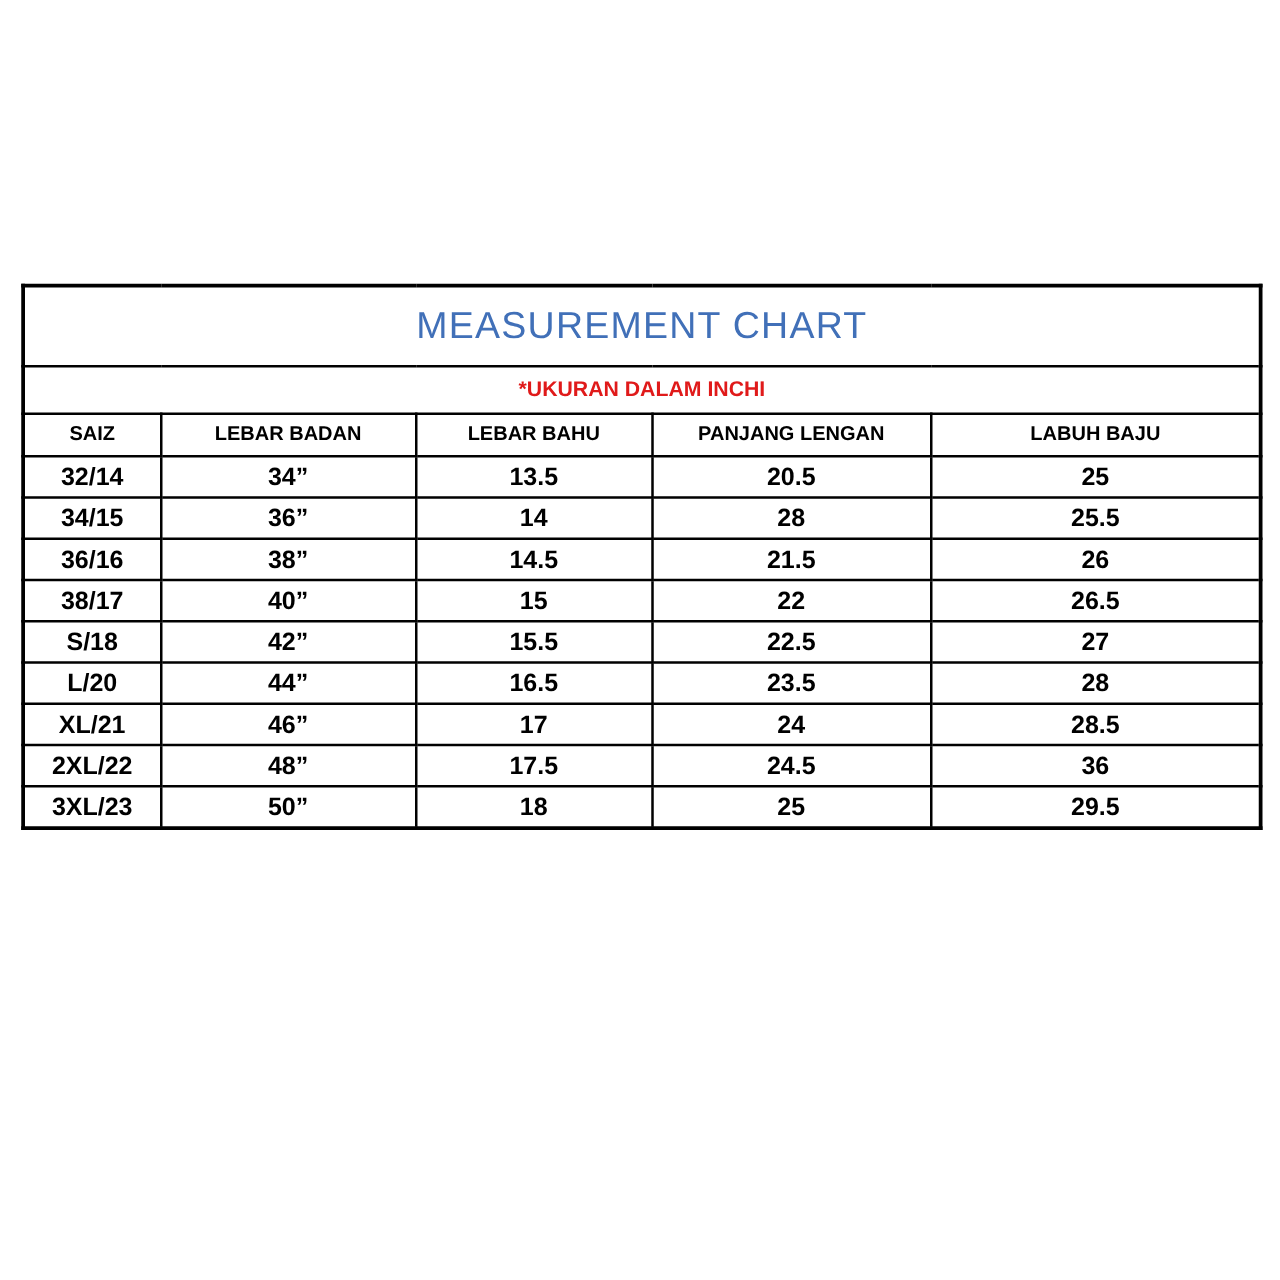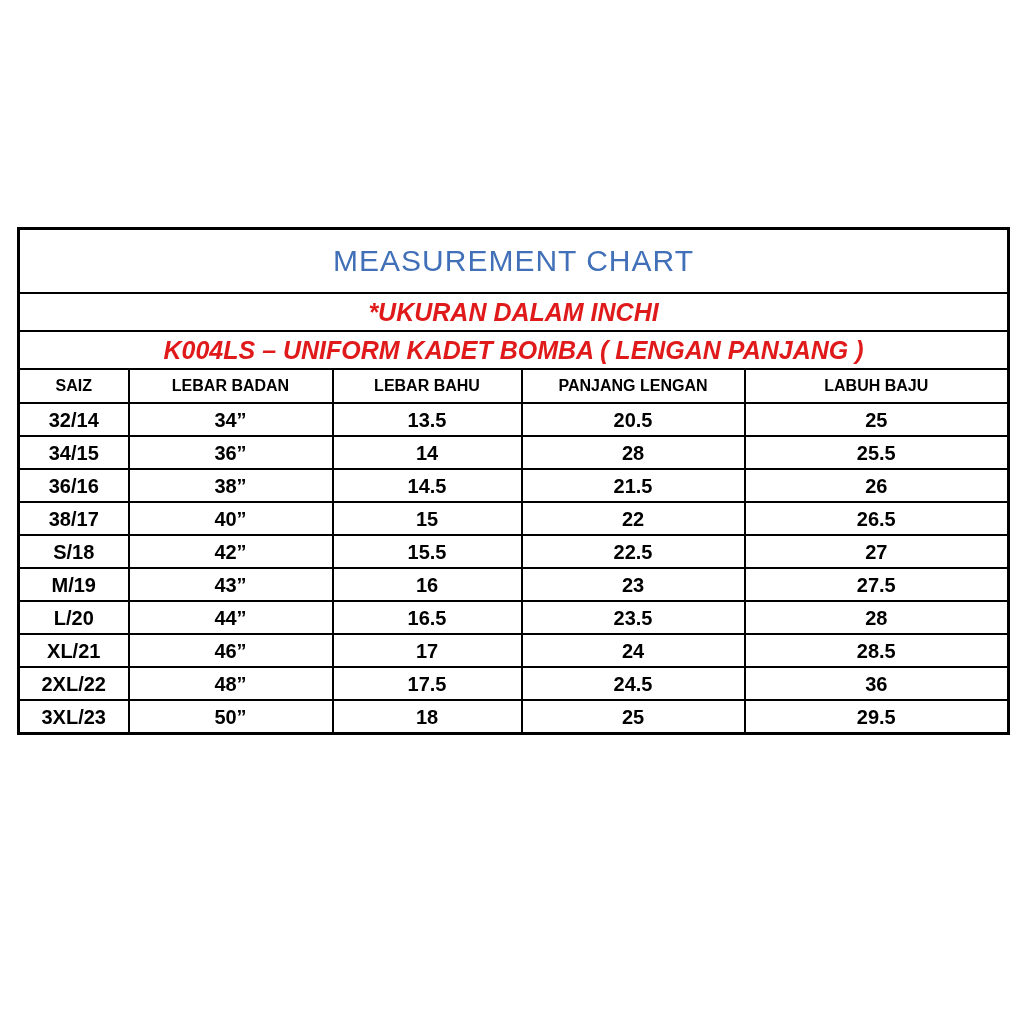--- a/index.html
+++ b/index.html
@@ -41,24 +41,23 @@
   tr.title-row td {
     height: 62px;
     font-size: 30px;
     font-weight: 500;
     letter-spacing: 1px;
     color: var(--title-color, #4170b8);
   }
   tr.note-row td,
   tr.product-row td {
     height: 36px;
-    font-size: 25px;
+    font-size: 17px;
     font-weight: bold;
     color: var(--accent-red, #e01a1a);
-    font-style: italic;
   }
   tr.header-row th {
     height: 32px;
     font-size: 16px;
   }
   tr.data-row td {
     height: 31px;
     font-size: 20px;
   }
 </style>
@@ -73,23 +72,20 @@
       <col style="width:189px">
       <col style="width:223px">
       <col style="width:264px">
     </colgroup>
     <tbody>
       <tr class="title-row">
         <td colspan="5">MEASUREMENT CHART</td>
       </tr>
       <tr class="note-row">
         <td colspan="5">*UKURAN DALAM INCHI</td>
-      </tr>
-      <tr class="product-row">
-        <td colspan="5">K004LS – UNIFORM KADET BOMBA ( LENGAN PANJANG )</td>
       </tr>
       <tr class="header-row">
         <th>SAIZ</th>
         <th>LEBAR BADAN</th>
         <th>LEBAR BAHU</th>
         <th>PANJANG LENGAN</th>
         <th>LABUH BAJU</th>
       </tr>
     </tbody>
     <tbody id="size-rows">
@@ -122,27 +118,20 @@
           <td>26.5</td>
         </tr>
         <tr class="data-row">
           <td>S/18</td>
           <td>42”</td>
           <td>15.5</td>
           <td>22.5</td>
           <td>27</td>
         </tr>
         <tr class="data-row">
-          <td>M/19</td>
-          <td>43”</td>
-          <td>16</td>
-          <td>23</td>
-          <td>27.5</td>
-        </tr>
-        <tr class="data-row">
           <td>L/20</td>
           <td>44”</td>
           <td>16.5</td>
           <td>23.5</td>
           <td>28</td>
         </tr>
         <tr class="data-row">
           <td>XL/21</td>
           <td>46”</td>
           <td>17</td>

